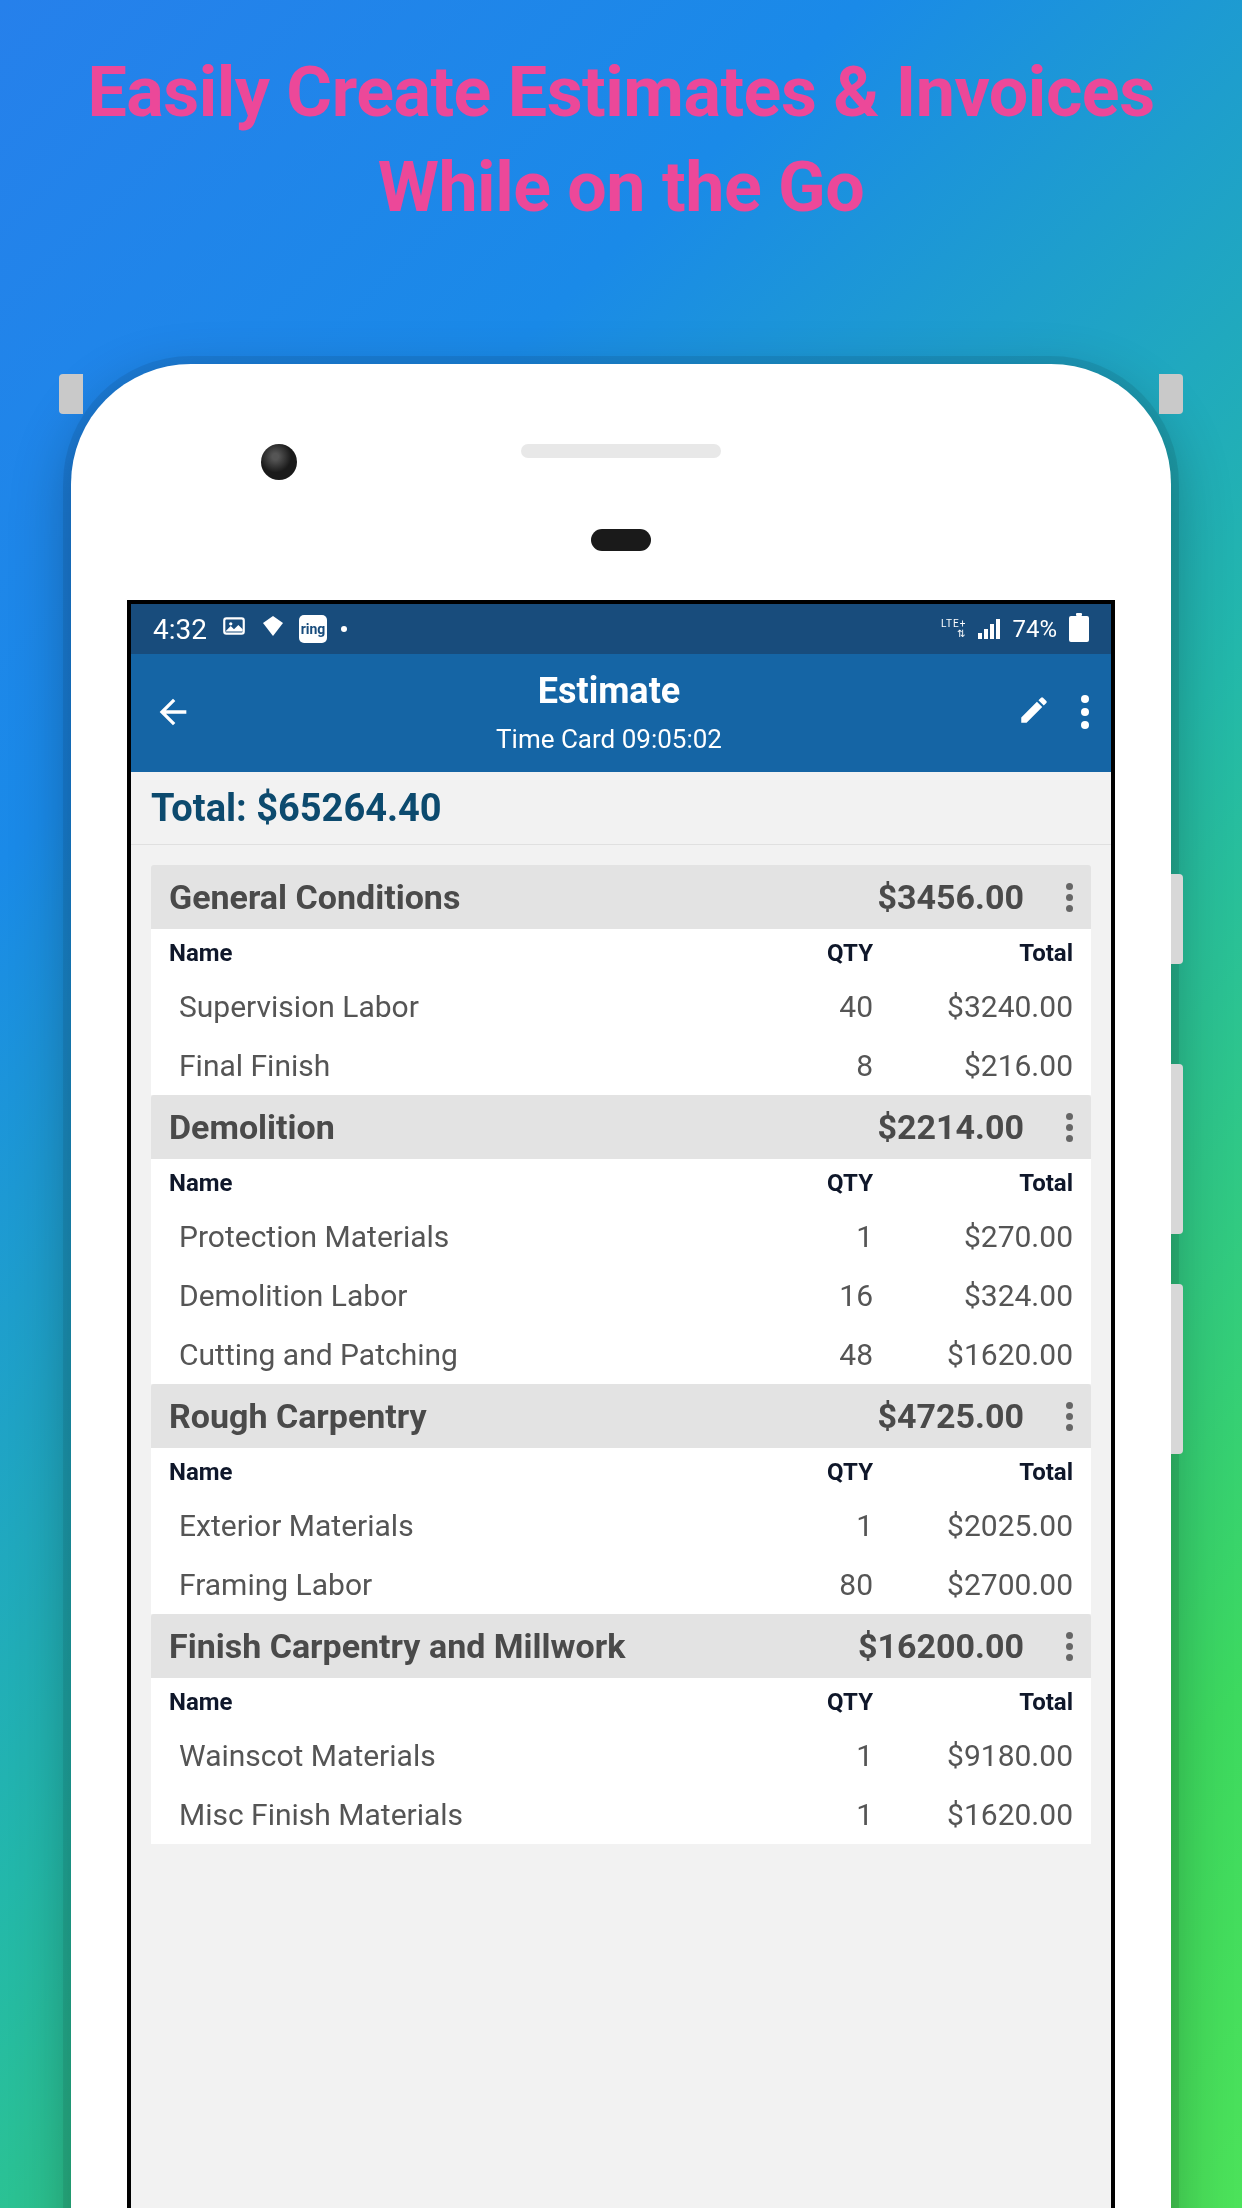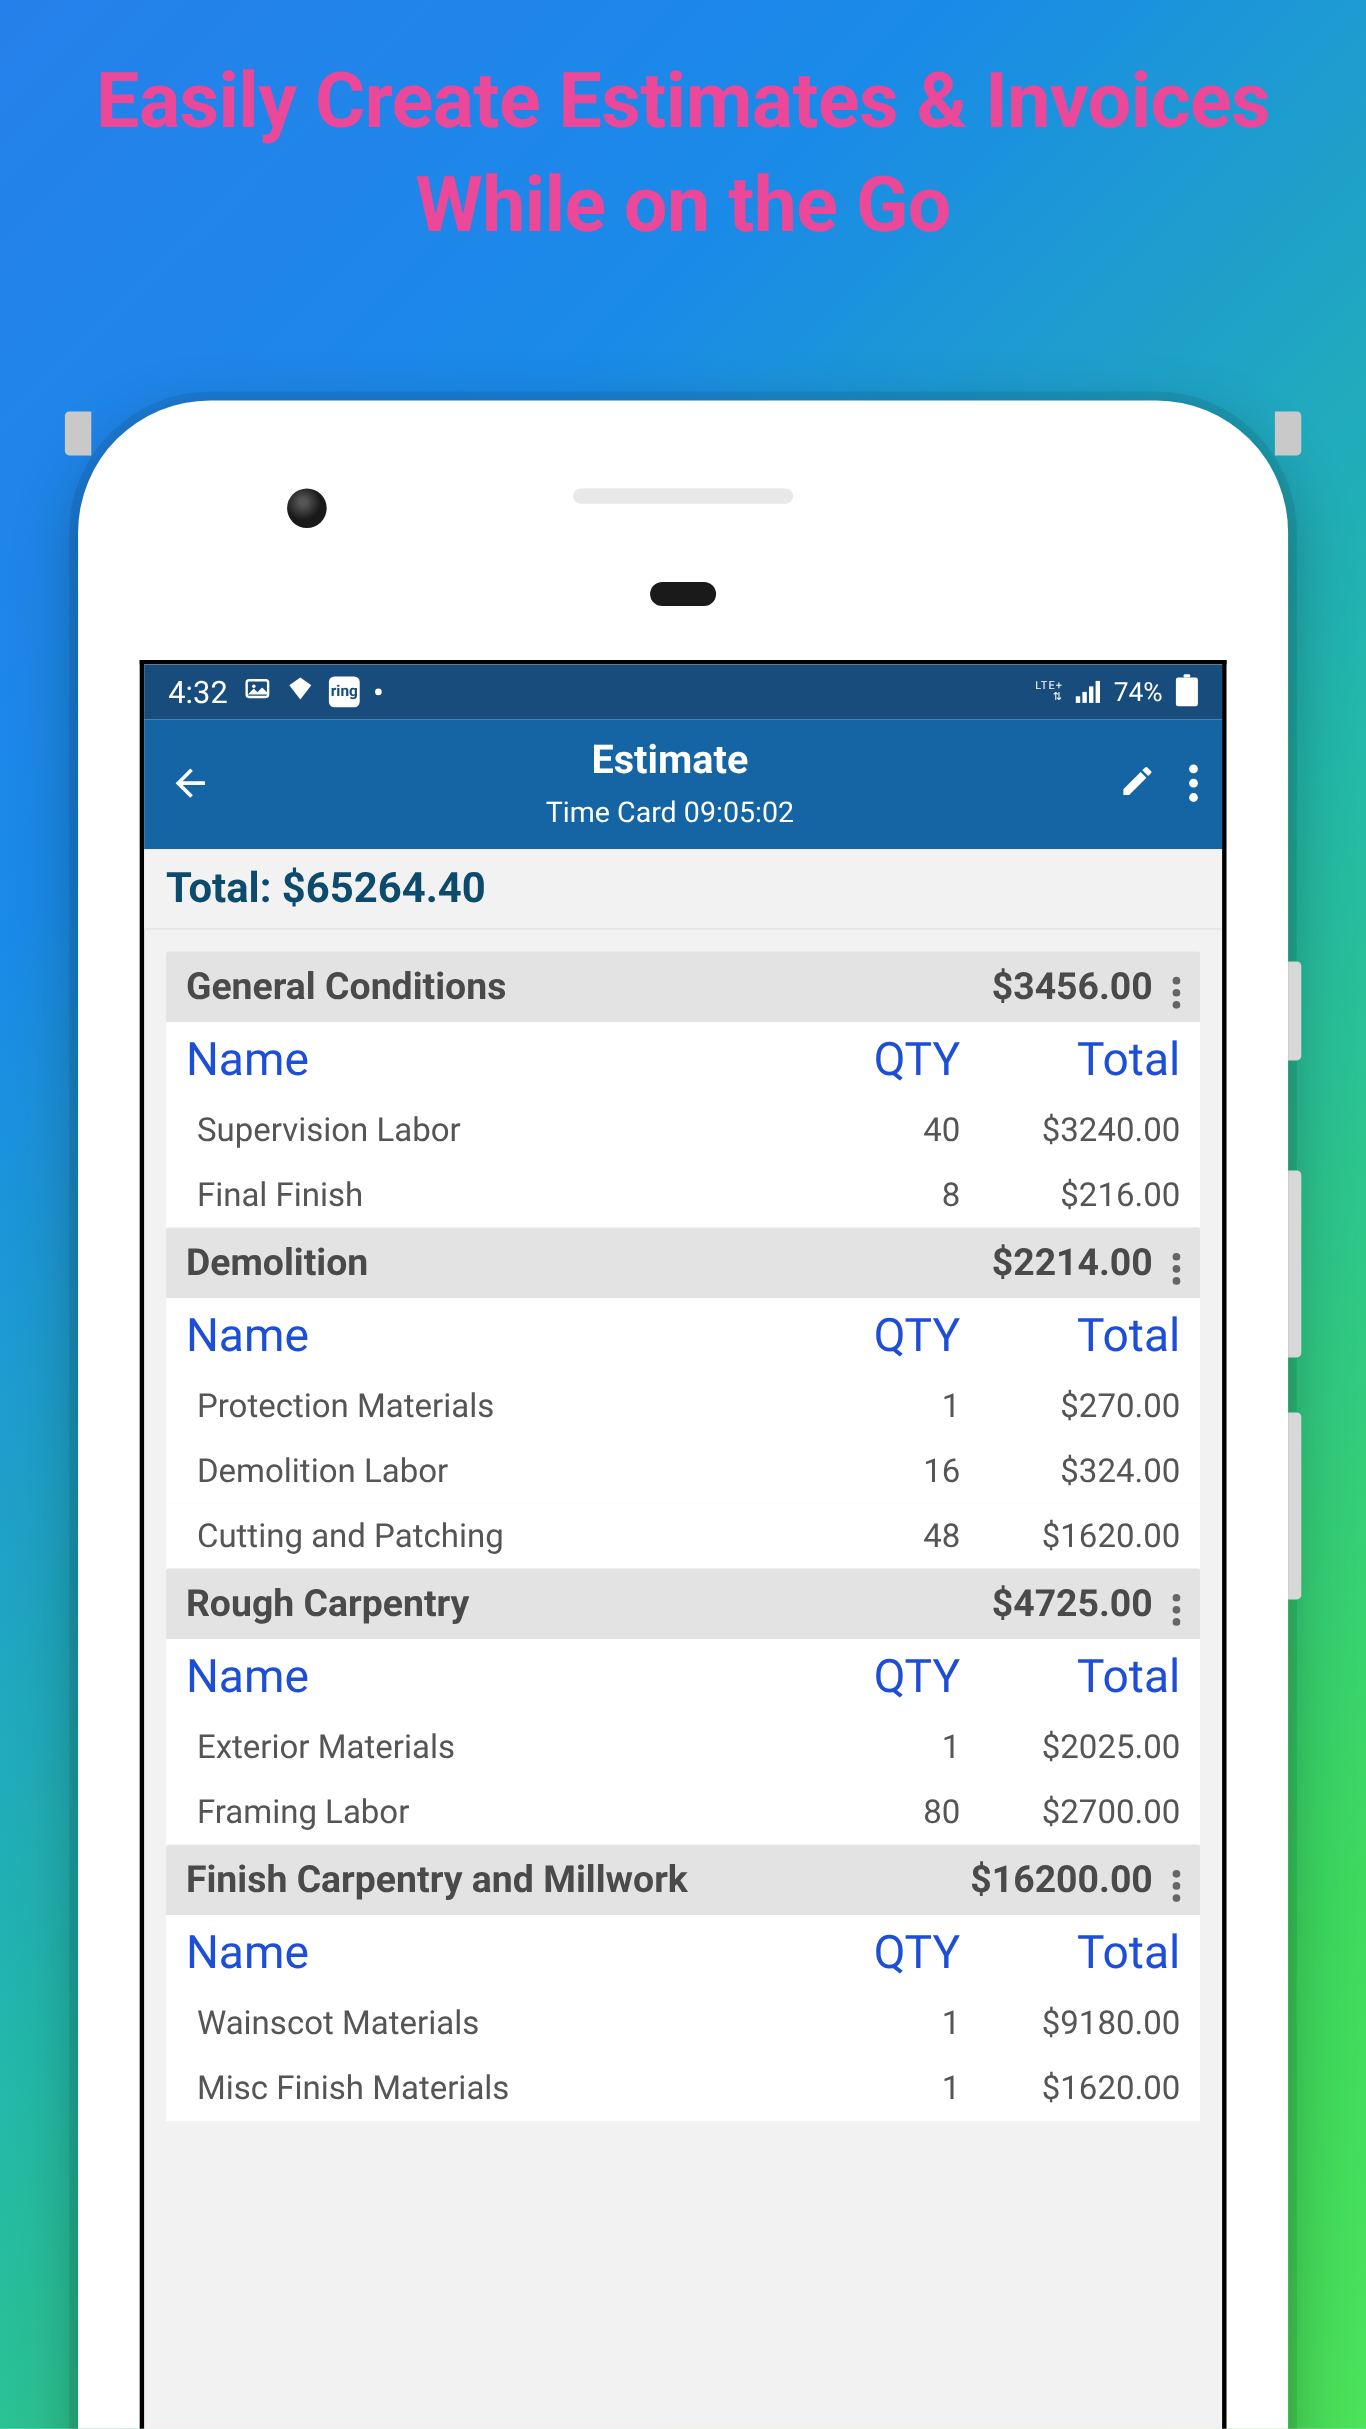--- a/index.html
+++ b/index.html
@@ -152,37 +152,38 @@
     font-weight: 700;
     color: #0c4a6e;
     border-bottom: 1px solid #e0e0e0;
   }
 
   .content { padding: 20px 20px 0; }
   .section { margin-bottom: 0; }
   .section-header {
     background: #e3e3e3;
     display: flex;
-    align-items: flex-end;
+    align-items: center;
     padding: 12px 18px;
     color: #4a4a4a;
     border-radius: 3px 3px 0 0;
+    gap: 24px;
   }
   .content .section:first-child .section-header { border-radius: 3px 3px 0 0; }
   .section-title { font-size: 34px; font-weight: 700; flex: 1; }
   .section-total { font-size: 34px; font-weight: 700; margin-right: 18px; }
   .section-more { display:flex; flex-direction:column; gap:4px; }
   .section-more i { width:7px; height:7px; background:#666; border-radius:50%; display:block; }
 
   .col-headers {
     display:flex;
     padding: 10px 18px;
-    font-size: 42px;
-    font-weight: 400;
-    color: #1d4ed8;
+    font-size: 24px;
+    font-weight: 700;
+    color: #0f172a;
     background: #fff;
   }
   .col-name { flex: 1; }
   .col-qty { width: 110px; text-align: right; }
   .col-total { width: 200px; text-align: right; }
 
   .line-item {
     display: flex;
     padding: 12px 18px 12px 28px;
     font-size: 30px;

